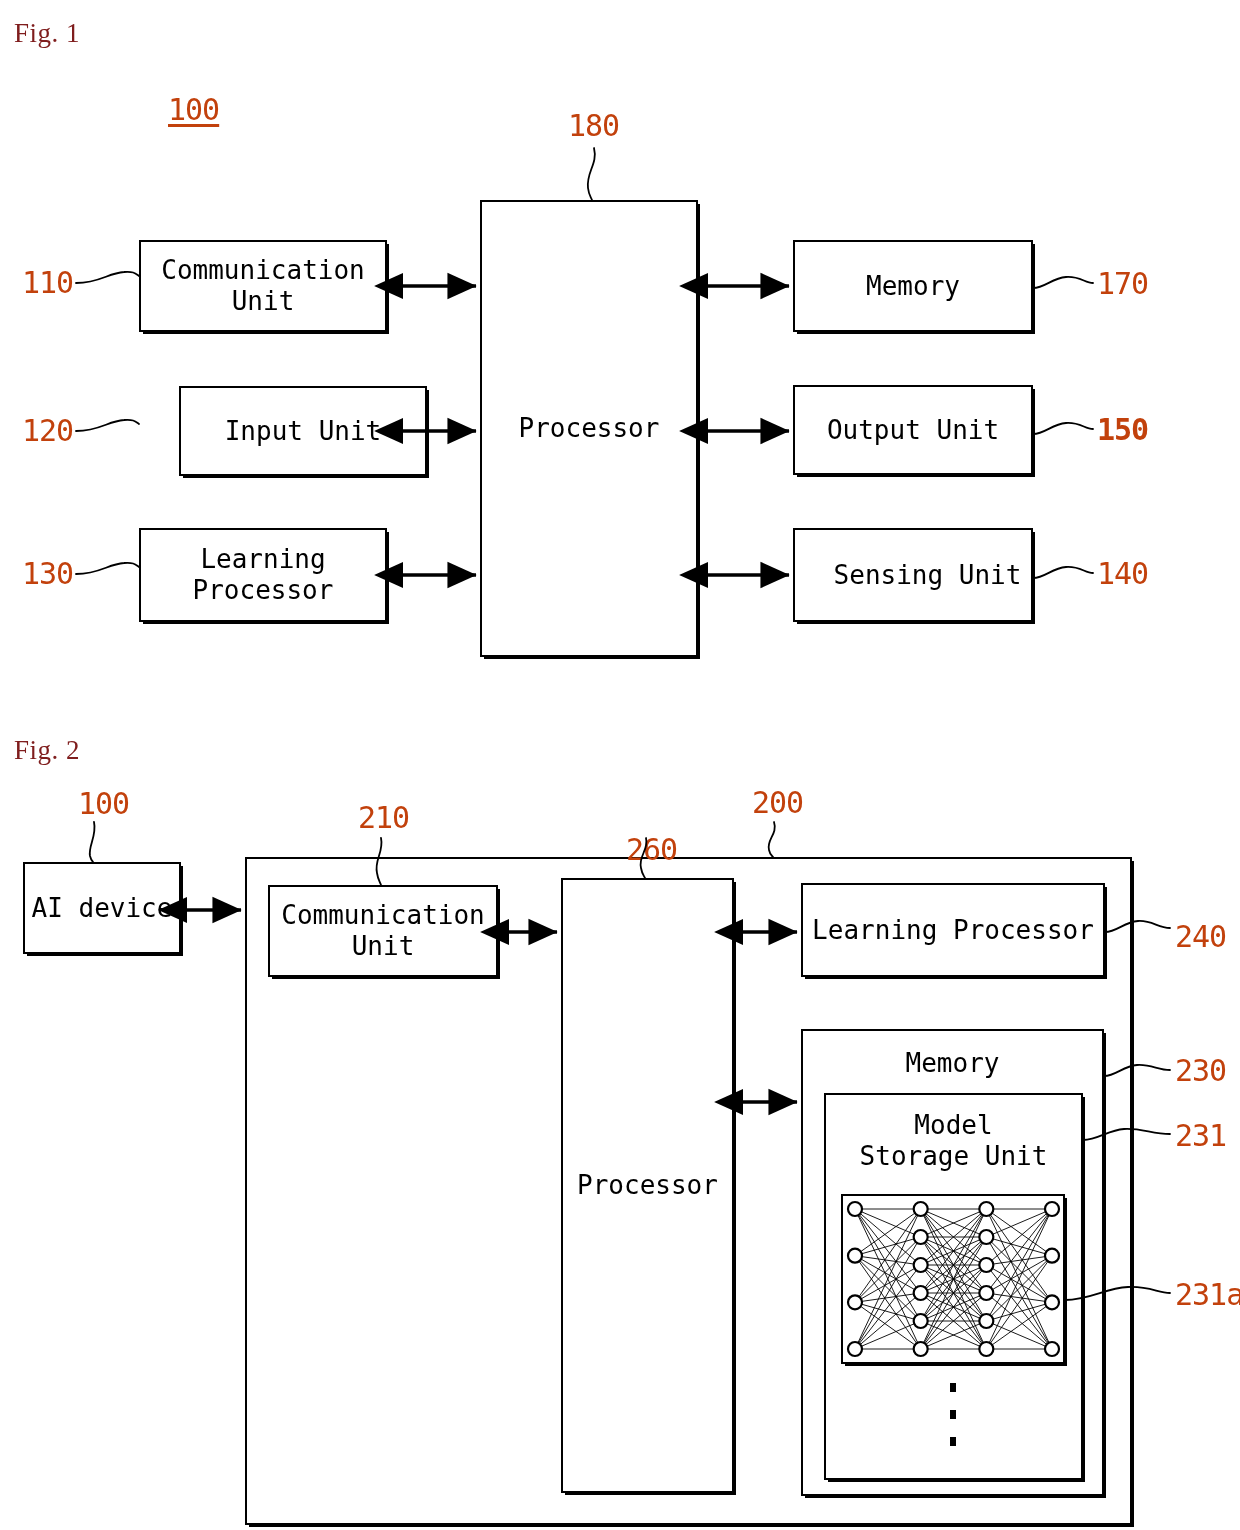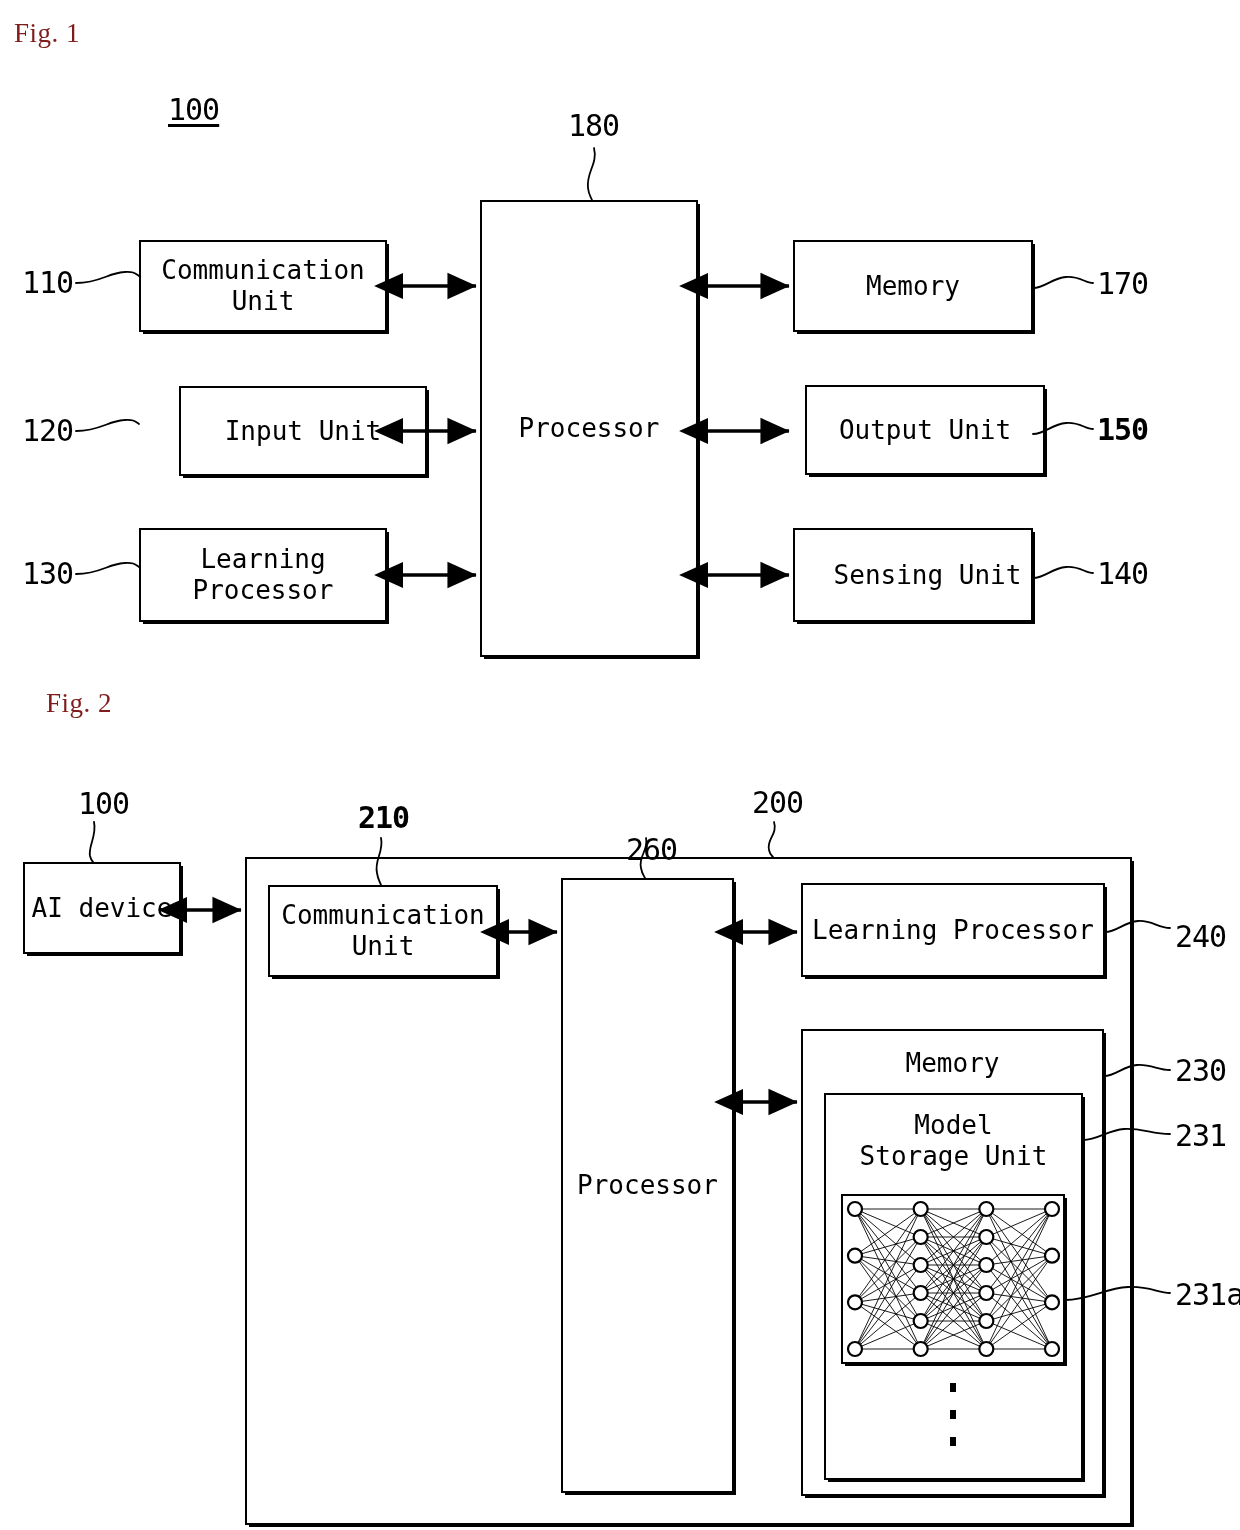--- a/index.html
+++ b/index.html
@@ -21,21 +21,21 @@
     font-family: "Liberation Serif", serif;
     font-size: 27px;
     color: #7f1d1d;
     letter-spacing: 0.5px;
   }
   .ref {
     position: absolute;
     font-family: "DejaVu Sans Mono", monospace;
     font-size: 30px;
     letter-spacing: -1px;
-    color: #000000;
+    color: #c2410c;
     white-space: nowrap;
   }
   .ref.underlined {
     text-decoration: underline;
     text-underline-offset: 4px;
   }
   .box {
     position: absolute;
     border: 2px solid #000;
     box-sizing: border-box;
@@ -110,46 +110,46 @@
 <div class="box" style="left:480px; top:200px; width:218px; height:457px;">
   <span class="bx-label">Processor</span>
 </div>
 <div class="ref" style="left:568px; top:108px;">180</div>
 
 <div class="box" style="left:793px; top:240px; width:240px; height:92px;">
   <span class="bx-label">Memory</span>
 </div>
 <div class="ref" style="left:1097px; top:266px;">170</div>
 
-<div class="box" style="left:793px; top:385px; width:240px; height:90px;margin-left:12px;">
+<div class="box" style="left:793px; top:385px; width:240px; height:90px;">
   <span class="bx-label">Output Unit</span>
 </div>
 <div class="ref" style="left:1097px; top:412px;font-weight:bold;">150</div>
 
 <div class="box" style="left:793px; top:528px; width:240px; height:94px;padding-left:29px;">
   <span class="bx-label">Sensing Unit</span>
 </div>
 <div class="ref" style="left:1097px; top:556px;">140</div>
 
-<div class="fig-label" style="left:14px; top:688px;margin-left:32px;">Fig. 2</div>
+<div class="fig-label" style="left:14px; top:735px;">Fig. 2</div>
 
 <div class="ref" style="left:78px; top:786px;">100</div>
 
 <div class="box" style="left:23px; top:862px; width:158px; height:92px;">
   <span class="bx-label">AI device</span>
 </div>
 
 <div class="plain-box" style="left:245px; top:857px; width:887px; height:668px;"></div>
 <div class="ref" style="left:752px; top:785px;">200</div>
 
 <div class="box" style="left:268px; top:885px; width:230px; height:92px;">
   <span class="bx-label">Communication
 Unit</span>
 </div>
-<div class="ref" style="left:358px; top:800px;font-weight:bold;">210</div>
+<div class="ref" style="left:358px; top:800px;">210</div>
 
 <div class="box" style="left:561px; top:878px; width:173px; height:615px;">
   <span class="bx-label">Processor</span>
 </div>
 <div class="ref" style="left:626px; top:832px;">260</div>
 
 <div class="box" style="left:801px; top:883px; width:304px; height:94px;">
   <span class="bx-label">Learning Processor</span>
 </div>
 <div class="ref" style="left:1175px; top:919px;">240</div>

